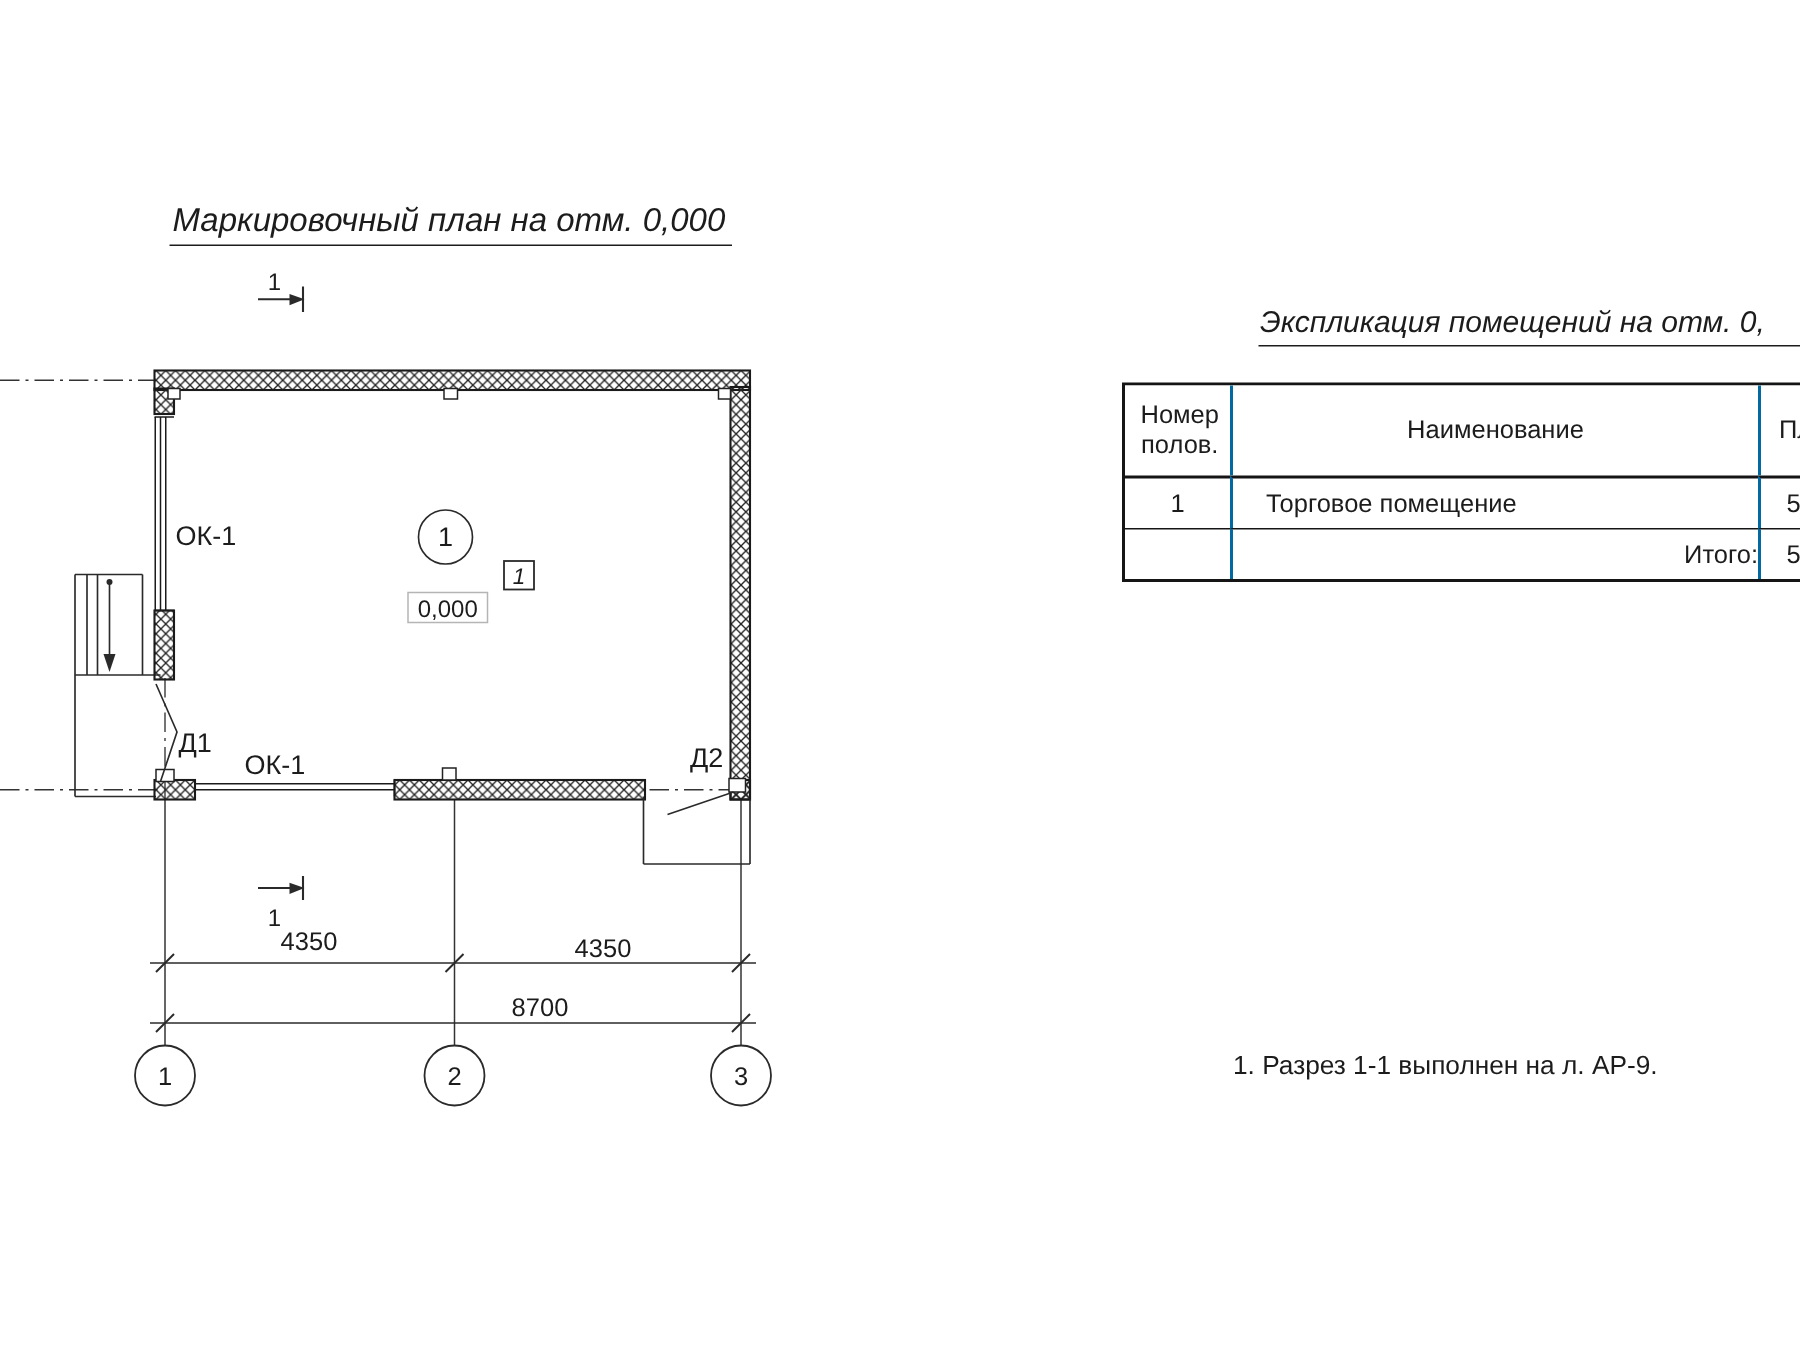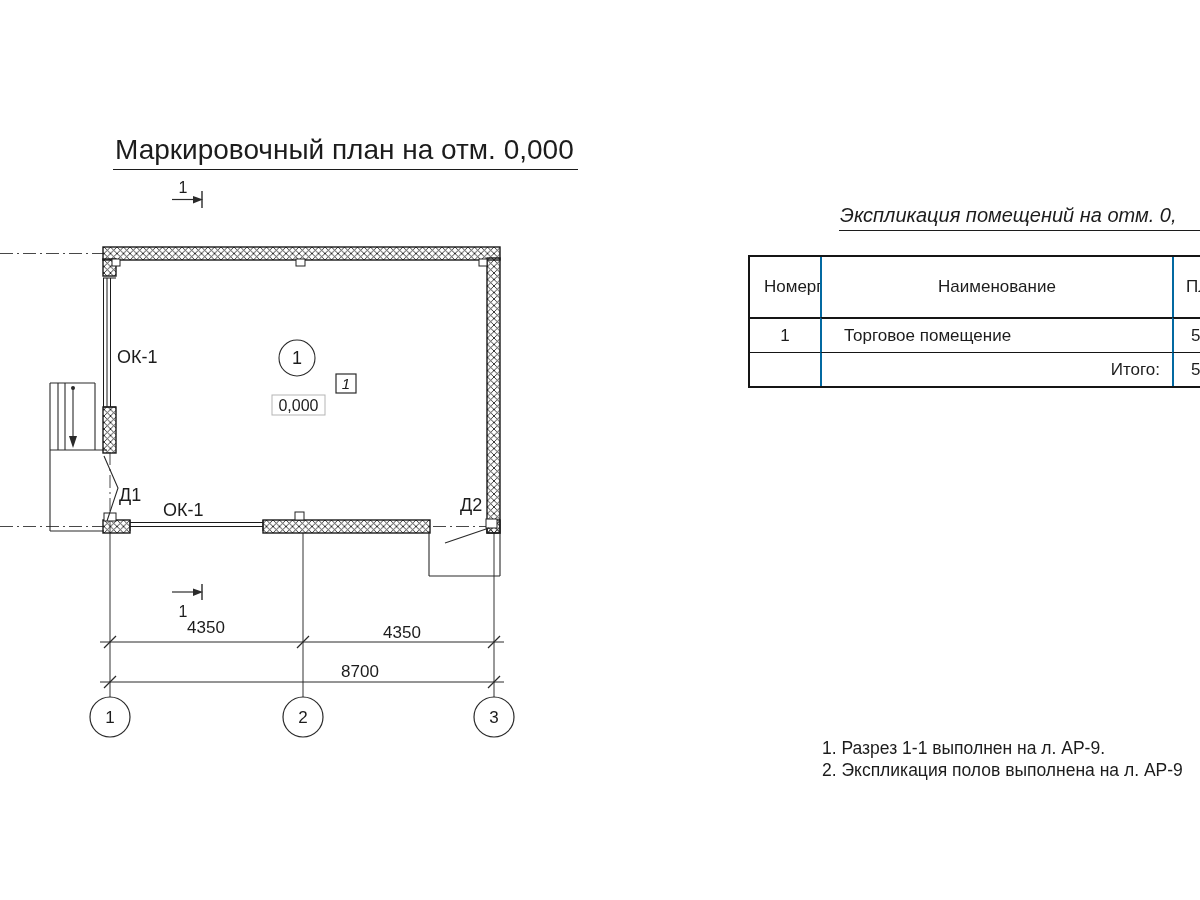--- a/index.html
+++ b/index.html
@@ -8,21 +8,21 @@
     background:#ffffff;
     font-family:"Liberation Sans", sans-serif;
     color:#1c1c1c;
   }
   .abs{position:absolute;}
   svg text{font-family:"Liberation Sans", sans-serif;fill:#1c1c1c;}
 
   
   .plan-title{
     left:113px;top:134px;
-    font-size:28px;
+    font-size:22px;font-style:italic;
     border-bottom:1.6px solid #1c1c1c;padding:0 4px 3px 2px;
     white-space:nowrap;
   }
   .table-title{
     left:839px;top:204px;
     font-size:20px;font-style:italic;
     border-bottom:1.6px solid #1c1c1c;padding:0 40px 3px 1px;
     white-space:nowrap;
   }
 
@@ -36,31 +36,31 @@
     font-size:17px;
   }
   .expl-table .cell{
     display:flex;align-items:center;background:#fff;
   }
   .expl-table .c2,.expl-table .c3{border-left:2px solid #0369a1;}
   .expl-table .r2{border-top:2px solid #151515;}
   .expl-table .r3{border-top:1.6px solid #151515;}
   .expl-table .hdr{height:60px;}
   .expl-table .row{height:33px;}
-  .hdr-num{justify-content:space-between;line-height:20px;padding-left:14px;}
+  .hdr-num{flex-direction:column;justify-content:center;line-height:20px;padding-left:3px;}
   .hdr-name{justify-content:center;}
   .hdr-area{padding-left:12px;}
   .cell-num{justify-content:center;}
   .cell-name{padding-left:22px;}
   .cell-area{padding-left:17px;}
-  .cell-total{justify-content:flex-end;padding-right:12px;}
+  .cell-total{justify-content:flex-end;padding-right:0;}
 
   
   .notes{
-    left:822px;top:737px;
+    left:822px;top:699px;
     font-size:17.5px;line-height:22px;
     white-space:nowrap;
   }
 </style>
 </head>
 <body>
 
 <svg class="abs" style="left:0;top:0" width="1200" height="900" viewBox="0 0 1200 900">
   <defs>
     <pattern id="hatch" width="6.5" height="6.5" patternUnits="userSpaceOnUse">
@@ -218,14 +218,13 @@
   <div class="cell row r2 c2 cell-name">Торговое помещение</div>
   <div class="cell row r2 c3 cell-area">5</div>
 
   <div class="cell row r3 c1"></div>
   <div class="cell row r3 c2 cell-total">Итого:</div>
   <div class="cell row r3 c3 cell-area">5</div>
 </div>
 
 <div class="abs notes">
   <div>1. Разрез 1-1 выполнен на л. АР-9.</div>
-  <div>2. Экспликация полов выполнена на л. АР-9</div>
 </div>
 
 </body></html>

